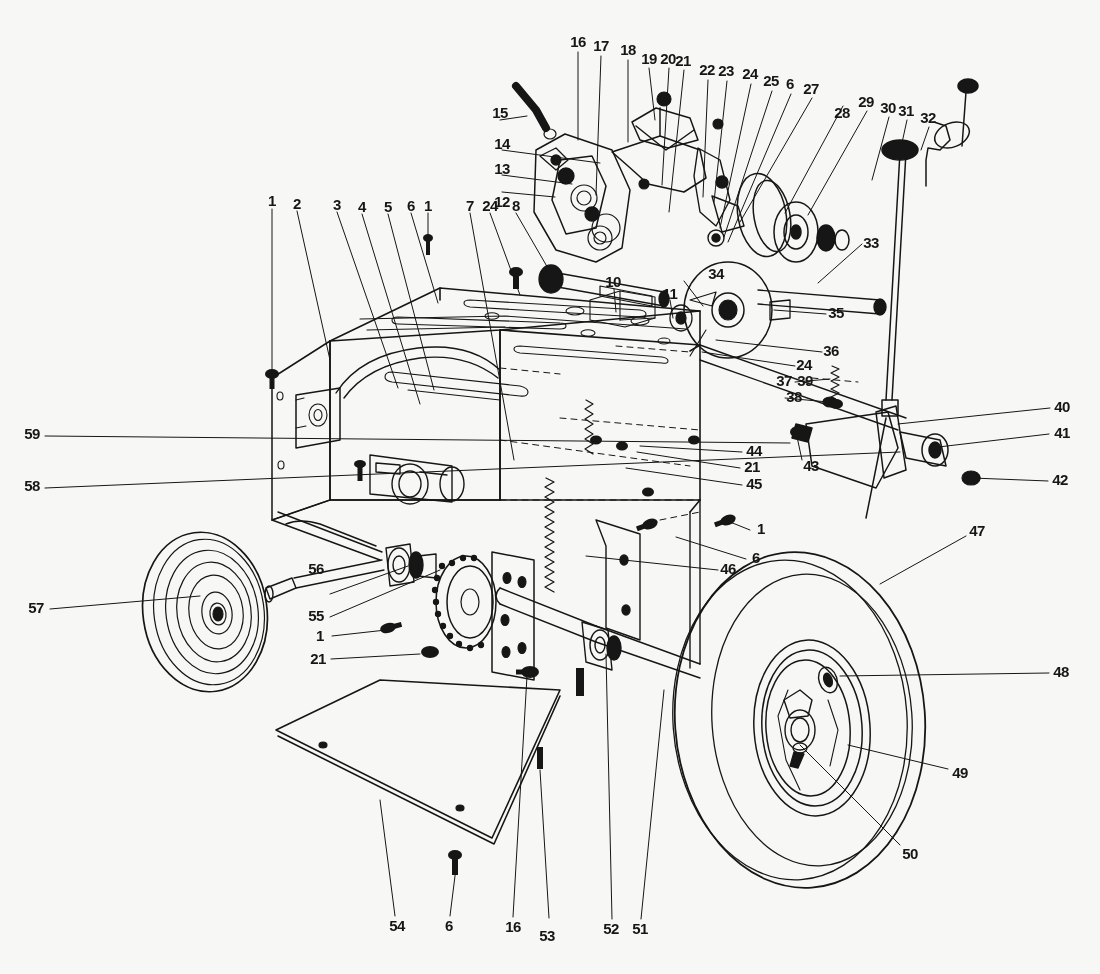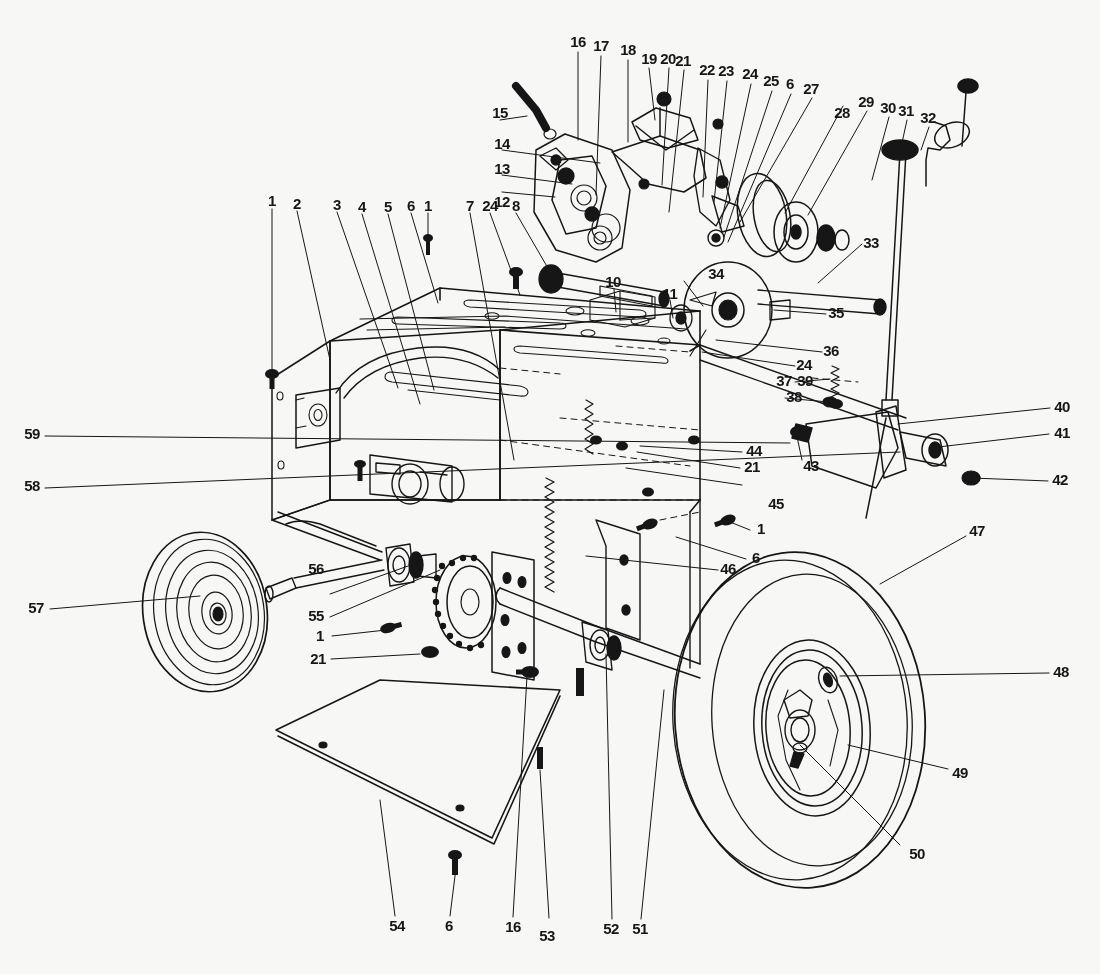--- a/index.html
+++ b/index.html
@@ -586,35 +586,35 @@
       <div class="callout" style="left: 804px; top: 364px;">24</div>
       <div class="callout" style="left: 784px; top: 380px;">37</div>
       <div class="callout" style="left: 805px; top: 380px;">39</div>
       <div class="callout" style="left: 794px; top: 396px;">38</div>
       <div class="callout" style="left: 1062px; top: 406px;">40</div>
       <div class="callout" style="left: 1062px; top: 432px; text-align: right;">41</div>
       <div class="callout" style="left: 32px; top: 433px;">59</div>
       <div class="callout" style="left: 754px; top: 450px;">44</div>
       <div class="callout" style="left: 752px; top: 466px;">21</div>
       <div class="callout" style="left: 811px; top: 465px;">43</div>
-      <div class="callout" style="left: 776px; top: 483px; margin-top: 20px;">45</div>
+      <div class="callout" style="left: 754px; top: 483px;">45</div>
       <div class="callout" style="left: 32px; top: 485px;">58</div>
       <div class="callout" style="left: 1060px; top: 479px;">42</div>
       <div class="callout" style="left: 761px; top: 528px;">1</div>
       <div class="callout" style="left: 977px; top: 530px;">47</div>
       <div class="callout" style="left: 756px; top: 557px;">6</div>
       <div class="callout" style="left: 316px; top: 568px;">56</div>
       <div class="callout" style="left: 728px; top: 568px;">46</div>
       <div class="callout" style="left: 36px; top: 607px;">57</div>
       <div class="callout" style="left: 316px; top: 615px;">55</div>
       <div class="callout" style="left: 320px; top: 635px;">1</div>
       <div class="callout" style="left: 1061px; top: 671px;">48</div>
       <div class="callout" style="left: 318px; top: 658px;">21</div>
       <div class="callout" style="left: 960px; top: 772px;">49</div>
-      <div class="callout" style="left: 910px; top: 853px; margin-left: 7px;">50</div>
+      <div class="callout" style="left: 910px; top: 853px;">50</div>
       <div class="callout" style="left: 397px; top: 925px;">54</div>
       <div class="callout" style="left: 449px; top: 925px;">6</div>
       <div class="callout" style="left: 513px; top: 926px;">16</div>
       <div class="callout" style="left: 547px; top: 927px; margin-top: 8px;">53</div>
       <div class="callout" style="left: 611px; top: 928px;">52</div>
       <div class="callout" style="left: 640px; top: 928px;">51</div>
     </div>
 
 </div>
 

